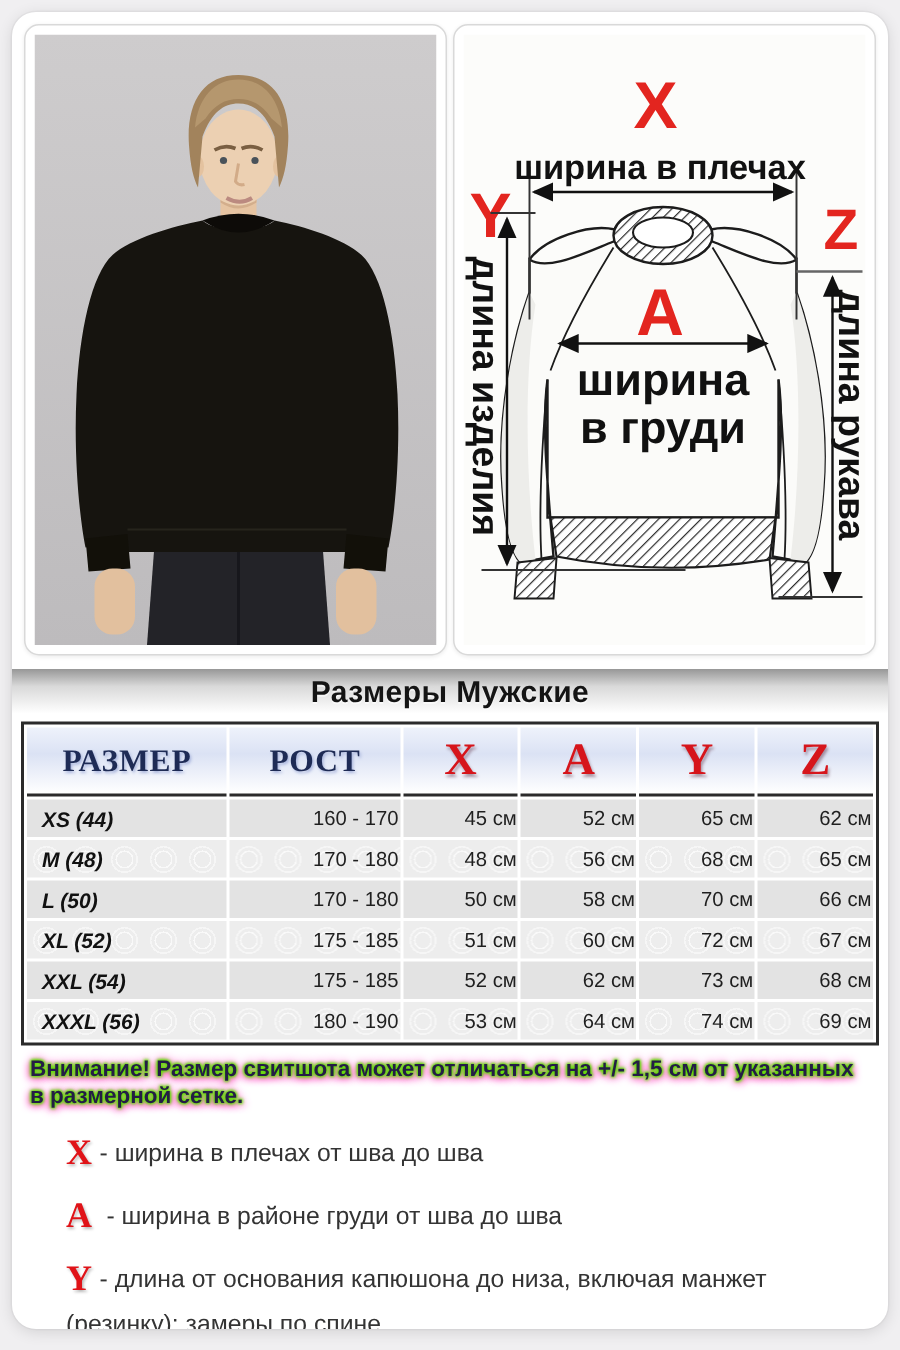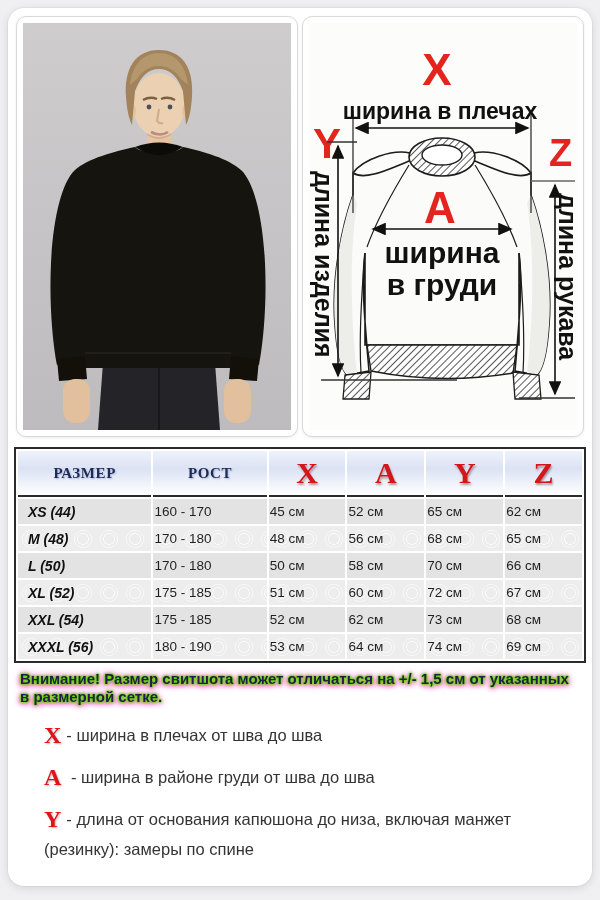--- a/index.html
+++ b/index.html
@@ -41,30 +41,30 @@
   }
   table.size-table col.c-size{width:132px;}
   table.size-table col.c-rost{width:112px;}
   table.size-table col.c-m{width:76px;}
   th{
     background:linear-gradient(180deg,#eef2fb 0,#dbe2f4 40%,#ffffff 100%);
     height:42px;vertical-align:middle;text-align:center;
   }
   th.h-word{
     font-family:"Liberation Serif","DejaVu Serif",serif;
-    font-size:15px;font-weight:bold;color:#1e2b55;letter-spacing:.6px;
+    font-size:21px;font-weight:bold;color:#1e2b55;letter-spacing:.6px;
     text-shadow:1px 1px 2px #aab6dd;
   }
   th.h-letter{
     font-family:"Liberation Serif","DejaVu Serif",serif;
     font-size:30px;font-weight:bold;color:#d6151b;
     text-shadow:1px 2px 2px rgba(90,40,60,.45);
   }
   tbody td{
-    height:23px;font-size:13.5px;color:#1f1f1f;text-align:left;
+    height:23px;font-size:13.5px;color:#1f1f1f;text-align:right;
     vertical-align:middle;
   }
   tbody td.cell-size{text-align:left;padding-left:10px;font-weight:bold;font-size:14px;color:#111;font-style:italic;}
   tbody tr:nth-child(odd) td{background:#e3e3e3;}
   tbody tr:nth-child(even) td{
     background-color:#ededed;
     background-image:radial-gradient(circle,rgba(255,255,255,0) 0 5px,rgba(255,255,255,.65) 5px 6px,rgba(255,255,255,0) 6px 8px,rgba(255,255,255,.5) 8px 9px,rgba(255,255,255,0) 9px);
     background-size:26px 26px;
   }
   thead th{border-bottom:2px solid #2b2b2b;}
@@ -182,20 +182,23 @@
         <text transform="rotate(90 250 170)" x="250" y="170" font-family="Liberation Sans,sans-serif" font-size="25" font-weight="bold" fill="#111">длина рукава</text>
 
         <text x="131" y="200" text-anchor="middle" font-family="Liberation Sans,sans-serif" font-size="44" font-weight="bold" fill="#e3251f">A</text>
         <line x1="64" y1="206" x2="202" y2="206" stroke="#111" stroke-width="1.6" marker-start="url(#arr)" marker-end="url(#arr)"></line>
         <text x="133" y="240" text-anchor="middle" font-family="Liberation Sans,sans-serif" font-size="30" font-weight="bold" fill="#111">ширина</text>
         <text x="133" y="272" text-anchor="middle" font-family="Liberation Sans,sans-serif" font-size="30" font-weight="bold" fill="#111">в груди</text>
       </svg>
     </figure>
   </div>
 
+  <div class="title-band">
+    <h2>Размеры Мужские</h2>
+  </div>
 
   <table class="size-table">
     <colgroup>
       <col class="c-size">
         <col class="c-rost">
         <col class="c-m">
         <col class="c-m">
         <col class="c-m">
         <col class="c-m">
     </colgroup>

